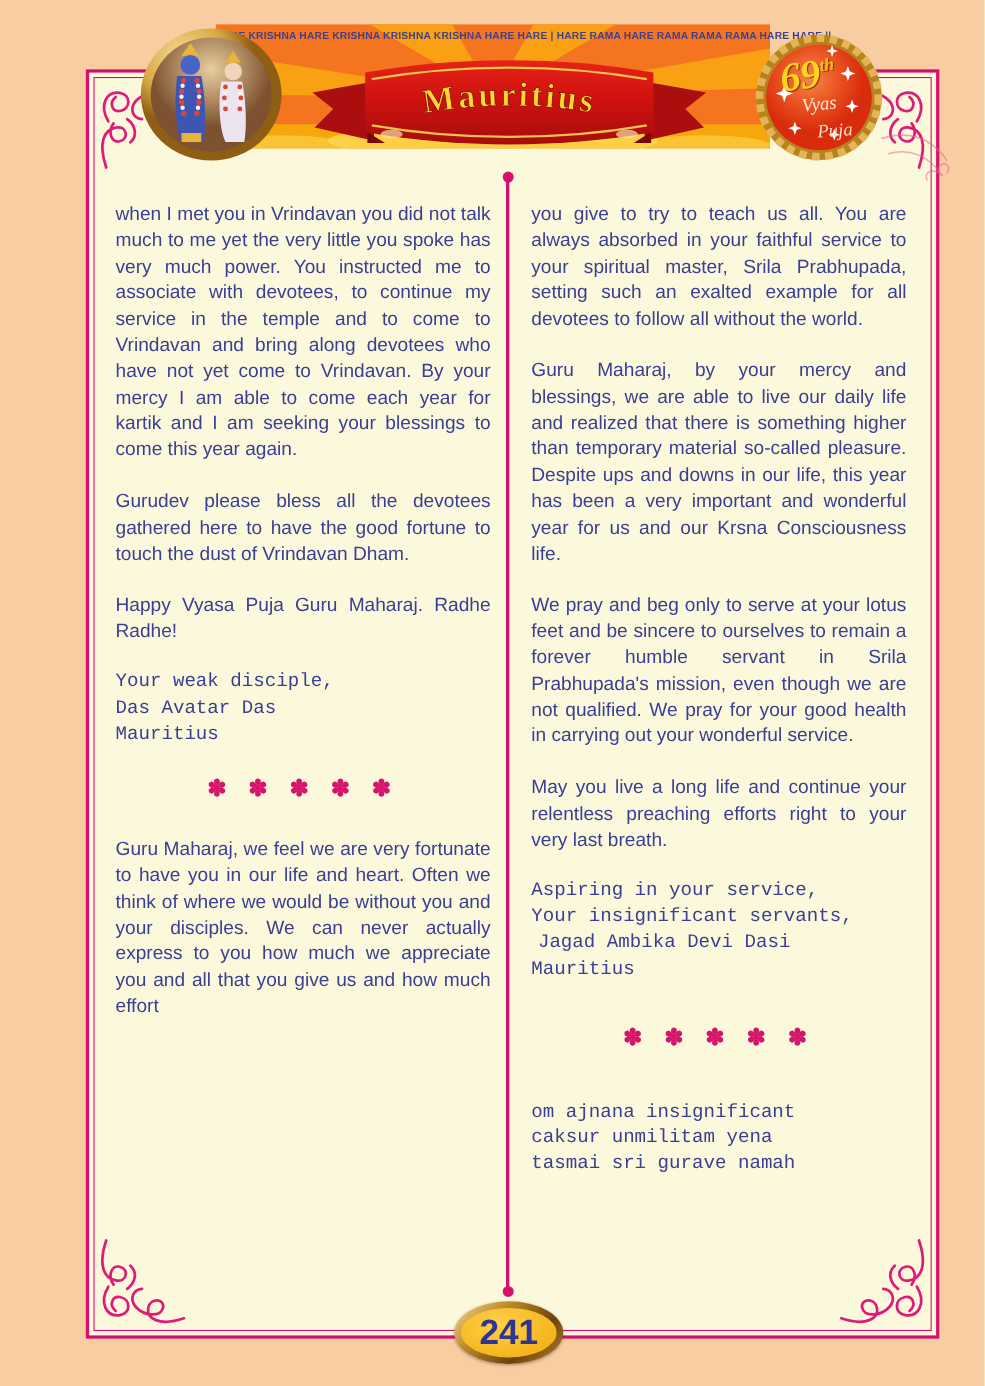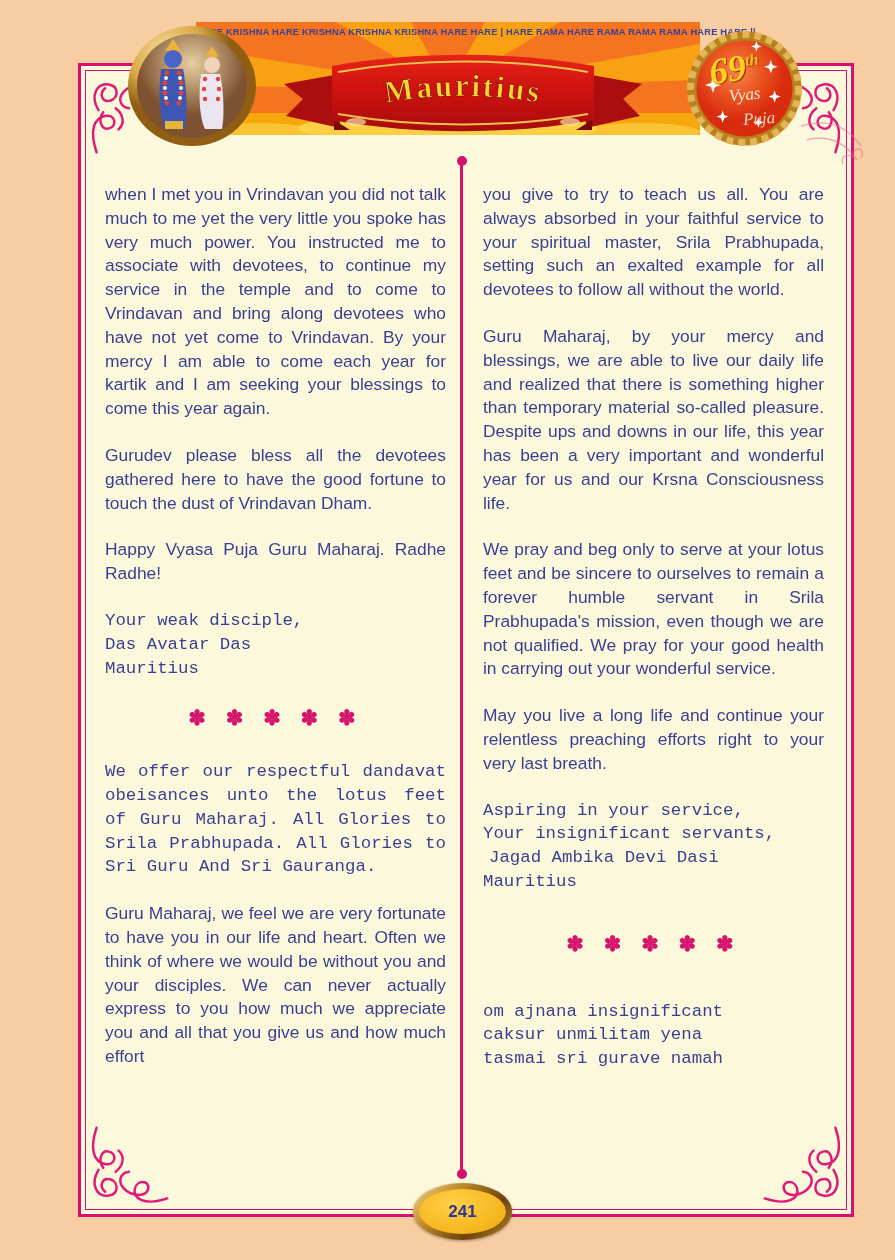--- a/index.html
+++ b/index.html
@@ -99,21 +99,21 @@
     position:absolute; left:413px; top:1183px; width:99px; height:57px;
     border-radius:50%; z-index:6;
     background:linear-gradient(135deg,#f3dc96 0%,#c4912f 30%,#6e4208 68%,#b68a31 100%);
     display:flex; align-items:center; justify-content:center;
     box-shadow:0 1px 3px rgba(0,0,0,.35);
   }
   .page-badge-inner {
     width:87px; height:45px; border-radius:50%;
     background:radial-gradient(ellipse at 40% 32%, #ffd048, #f2a90a);
     display:flex; align-items:center; justify-content:center;
-    color:#2f3590; font-weight:bold; font-size:17px;
+    color:#2f3590; font-weight:bold; font-size:32px;
   }
 </style>
 </head>
 <body>
 
 <div class="frame">
   <svg class="corner tl" viewBox="0 0 90 90">
     <g fill="none" stroke="#e01a78" stroke-width="2.6" stroke-linecap="round">
       <path d="M84,10 C60,2 48,10 50,20 C52,30 66,29 64,20 C62,11 46,12 38,21 C32,28 35,37 44,38"></path>
       <path d="M12,40 C3,25 10,11 23,13 C34,15 33,28 24,30 C16,32 12,23 19,17"></path>
@@ -296,21 +296,20 @@
   <div class="block">
     <div class="line">Your weak disciple,</div>
     <div class="line">Das Avatar Das</div>
     <div class="line">Mauritius</div>
   </div>
 
   <div class="separator">✽ ✽ ✽ ✽ ✽</div>
 
 
   <div class="block">
-    <p class="para" style="margin-bottom:0">We offer our respectful dandavat obeisances unto the lotus feet of Guru Maharaj. All Glories to Srila Prabhupada. All Glories to Sri Guru And Sri Gauranga.</p>
   </div>
 
   <p class="para">Guru Maharaj, we feel we are very fortunate to have you in our life and heart. Often we think of where we would be without you and your disciples. We can never actually express to you how much we appreciate you and all that you give us and how much effort</p>
 </div>
 
 <div class="col col-right">
   <p class="para">you give to try to teach us all. You are always absorbed in your faithful service to your spiritual master, Srila Prabhupada, setting such an exalted example for all devotees to follow all without the world.</p>
   <p class="para">Guru Maharaj, by your mercy and blessings, we are able to live our daily life and realized that there is something higher than temporary material so-called pleasure. Despite ups and downs in our life, this year has been a very important and wonderful year for us and our Krsna Consciousness life.</p>
   <p class="para">We pray and beg only to serve at your lotus feet and be sincere to ourselves to remain a forever humble servant in Srila Prabhupada's mission, even though we are not qualified. We pray for your good health in carrying out your wonderful service.</p>
   <p class="para">May you live a long life and continue your relentless preaching efforts right to your very last breath.</p>

